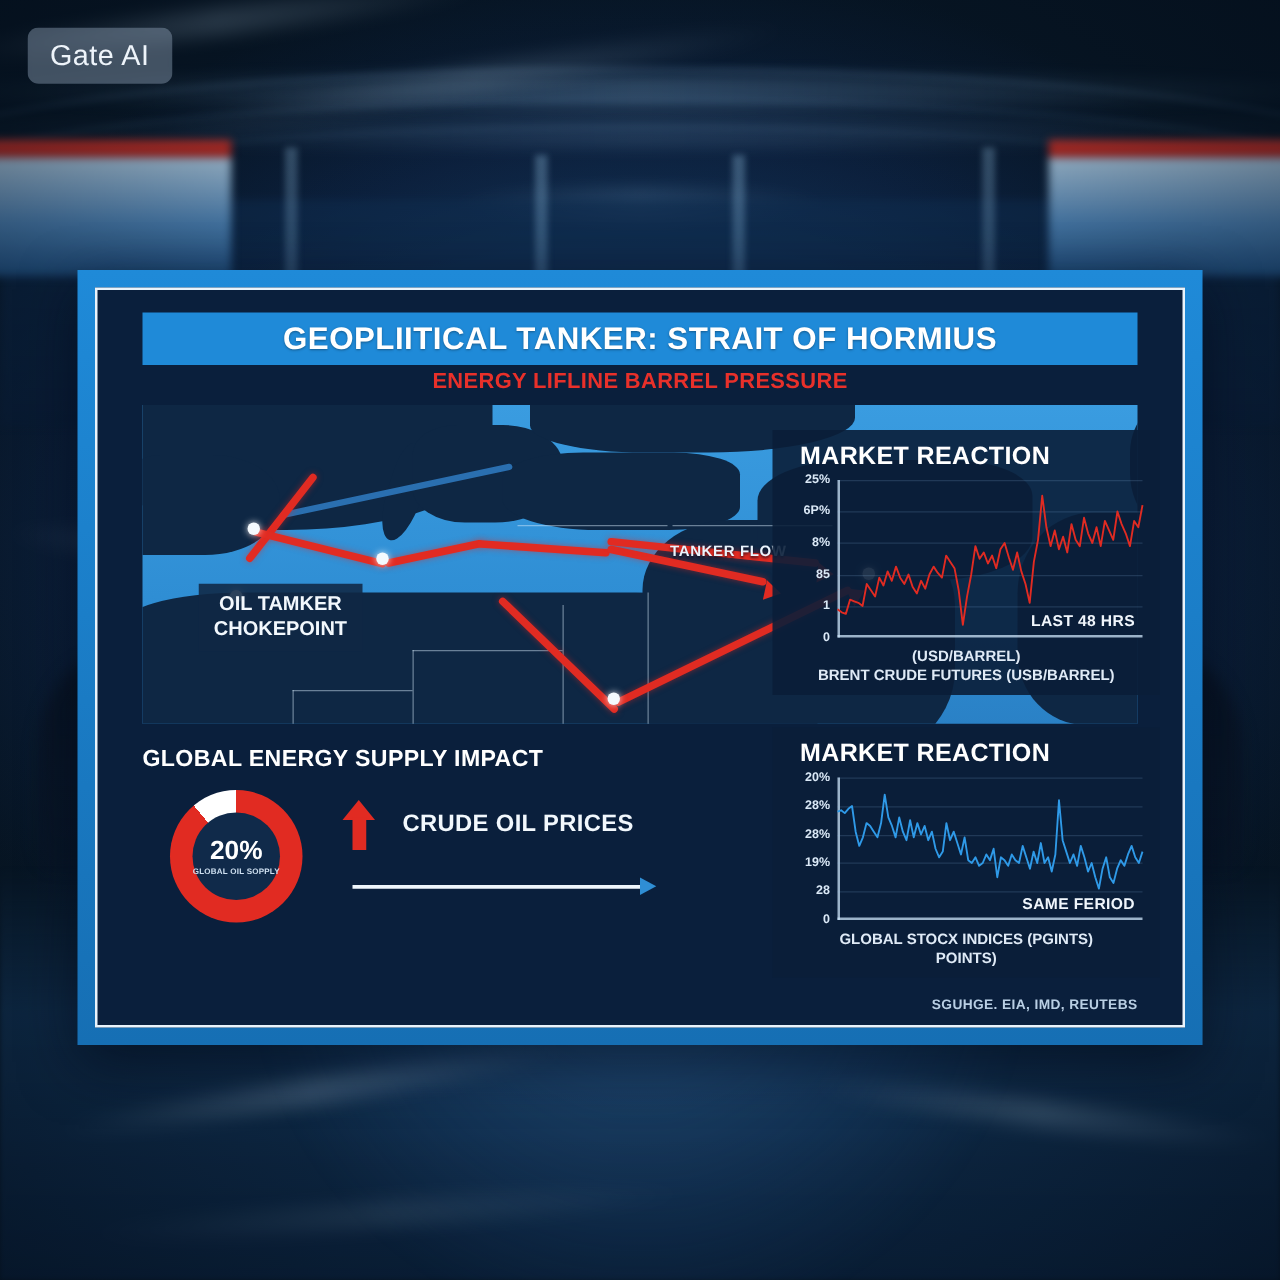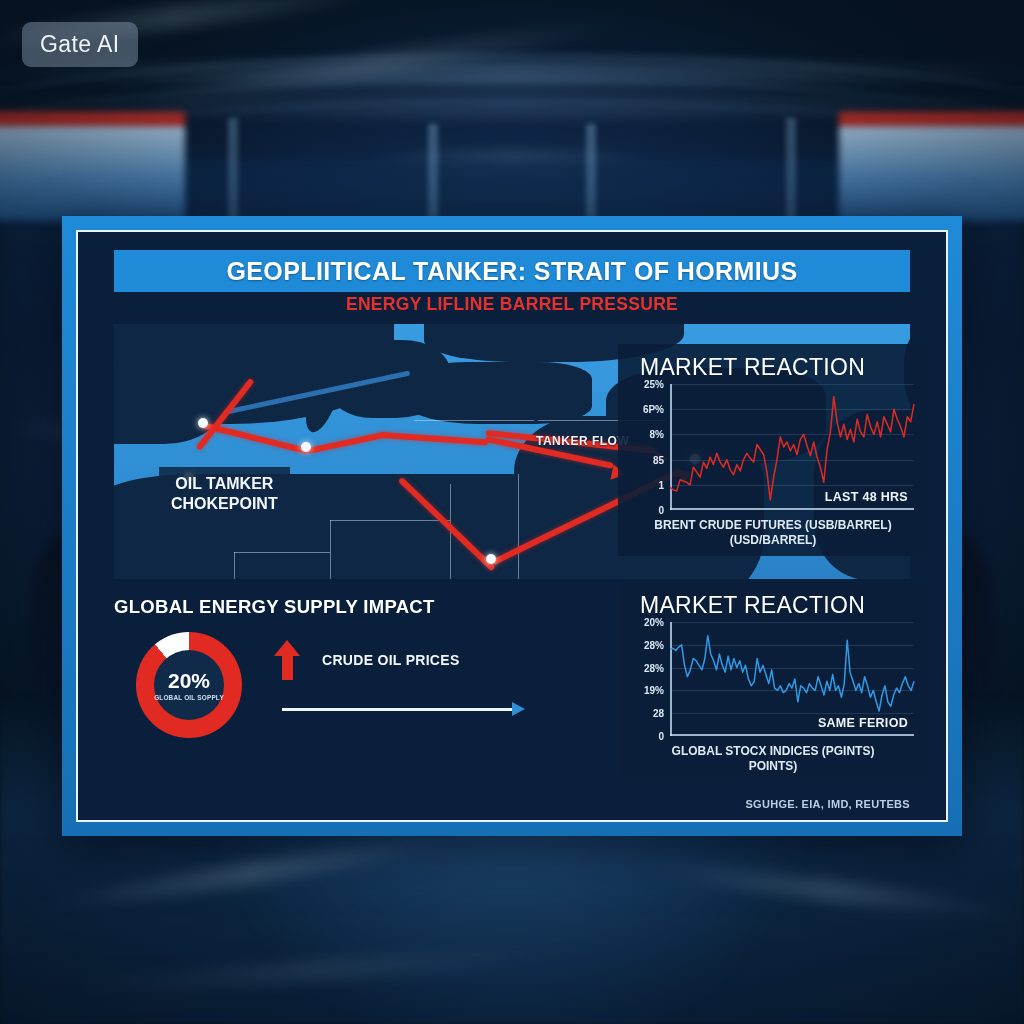--- a/index.html
+++ b/index.html
@@ -70,21 +70,21 @@
   .blue-route{position:absolute;height:5px;border-radius:3px;background:#2a6fb0;transform-origin:0 50%;}
   #chokepoint{position:absolute;left:45px;top:143px;background:rgba(16,40,68,.88);
     padding:7px 12px;color:#f2f8fd;font-size:16px;font-weight:bold;line-height:1.25;text-align:center;}
   #tankerflow{position:absolute;left:422px;top:110px;color:#eaf4fd;font-size:12px;font-weight:bold;
     letter-spacing:.5px;text-shadow:0 1px 2px rgba(0,12,28,.7);}
 
   
   .chart-panel{position:absolute;background:rgba(10,30,56,.90);overflow:hidden;}
   #chart-top{left:540px;top:112px;width:310px;height:212px;}
   #chart-bottom{left:540px;top:350px;width:310px;height:200px;}
-  .chart-title{position:absolute;left:22px;top:10px;color:#fff;font-weight:normal;font-size:23px;letter-spacing:.3px;}
+  .chart-title{position:absolute;left:22px;top:10px;color:#fff;font-weight:bold;font-size:20px;letter-spacing:.3px;}
   .plot{position:absolute;left:52px;right:14px;top:40px;bottom:46px;}
   .gridline{position:absolute;left:0;right:0;height:1px;background:rgba(150,195,235,.17);}
   .axis-y{position:absolute;left:0;top:0;bottom:0;width:2px;background:rgba(205,230,250,.75);}
   .axis-x{position:absolute;left:0;right:0;bottom:0;height:2px;background:rgba(205,230,250,.75);}
   .ytick{position:absolute;right:calc(100% + 6px);transform:translateY(-50%);
     color:#dbe9f7;font-size:10px;font-weight:bold;white-space:nowrap;}
   .note{position:absolute;right:6px;bottom:6px;color:#f0f6fc;font-size:12.5px;font-weight:bold;letter-spacing:.3px;}
   .axis-caption{position:absolute;left:0;right:0;bottom:8px;text-align:center;color:#dfeaf6;
     font-size:12px;font-weight:bold;line-height:1.25;}
 
@@ -102,21 +102,21 @@
   .impact{position:absolute;display:flex;align-items:center;gap:22px;}
   #impact-up{left:160px;top:50px;}
   #impact-down{left:160px;top:136px;}
   .arrow-up,.arrow-down{width:26px;height:40px;position:relative;}
   .arrow-up .shaft{position:absolute;left:8px;top:14px;width:11px;height:26px;background:#e12b22;}
   .arrow-up .head{position:absolute;left:0;top:0;width:0;height:0;border-left:13px solid transparent;
     border-right:13px solid transparent;border-bottom:16px solid #e12b22;}
   .arrow-down .shaft{position:absolute;left:8px;top:0;width:11px;height:26px;background:#2f8ed4;}
   .arrow-down .head{position:absolute;left:0;bottom:0;width:0;height:0;border-left:13px solid transparent;
     border-right:13px solid transparent;border-top:16px solid #2f8ed4;}
-  .impact-label{color:#f2f8fd;font-weight:bold;font-size:14px;letter-spacing:.3px;}
+  .impact-label{color:#f2f8fd;font-weight:bold;font-size:19px;letter-spacing:.3px;}
   #divider{position:absolute;left:168px;top:118px;width:230px;height:3px;background:#eef5fb;}
   #divider-head{position:absolute;left:398px;top:112px;width:0;height:0;
     border-top:7px solid transparent;border-bottom:7px solid transparent;border-left:13px solid #2f8ed4;}
 
   #source{position:absolute;right:36px;bottom:10px;color:#b9cfe4;font-size:11px;
     font-weight:bold;letter-spacing:.3px;}
 </style>
 </head>
 <body>
 
@@ -239,22 +239,22 @@
             <div class="ytick" style="top: 60%;">85</div>
             <div class="ytick" style="top: 80%;">1</div>
             <div class="ytick" style="top: 100%;">0</div>
           </div>
       <svg id="svg-top" viewBox="0 0 100 100" preserveAspectRatio="none" style="position:absolute;inset:0;width:100%;height:100%;overflow:visible;">
         <polyline id="poly-top" fill="none" stroke="#e12b22" stroke-width="1.5" vector-effect="non-scaling-stroke" stroke-linejoin="round" points="0.00,82.00 1.37,84.00 2.74,85.00 4.11,76.00 5.48,77.00 6.85,78.00 8.22,80.00 9.59,66.00 10.96,70.00 12.33,74.00 13.70,62.00 15.07,67.00 16.44,58.00 17.81,64.00 19.18,55.00 20.55,62.00 21.92,66.00 23.29,60.00 24.66,68.00 26.03,72.00 27.40,64.00 28.77,69.00 30.14,60.00 31.51,55.00 32.88,59.00 34.25,62.00 35.62,48.00 36.99,52.00 38.36,56.00 39.73,70.00 41.10,92.00 42.47,74.00 43.84,60.00 45.21,42.00 46.58,50.00 47.95,46.00 49.32,53.00 50.68,48.00 52.05,56.00 53.42,44.00 54.79,40.00 56.16,49.00 57.53,57.00 58.90,46.00 60.27,58.00 61.64,66.00 63.01,78.00 64.38,52.00 65.75,38.00 67.12,10.00 68.49,30.00 69.86,42.00 71.23,32.00 72.60,44.00 73.97,36.00 75.34,46.00 76.71,28.00 78.08,38.00 79.45,42.00 80.82,24.00 82.19,34.00 83.56,40.00 84.93,30.00 86.30,42.00 87.67,26.00 89.04,32.00 90.41,38.00 91.78,20.00 93.15,28.00 94.52,34.00 95.89,42.00 97.26,26.00 98.63,30.00 100.00,16.00"></polyline>
       </svg>
       <div class="note">LAST 48 HRS</div>
     </div>
     <div class="axis-caption">
+      <div>(USD/BARREL)</div>
       <div>BRENT CRUDE FUTURES (USB/BARREL)</div>
-      <div>(USD/BARREL)</div>
     </div>
   </div>
 
   <div id="chart-bottom" class="chart-panel">
     <div class="chart-title">MARKET REACTION</div>
     <div class="plot">
       <div class="axis-y"></div>
       <div class="axis-x"></div>
       <div id="grid-bot">
             <div class="gridline" style="top: 0%;"></div>

